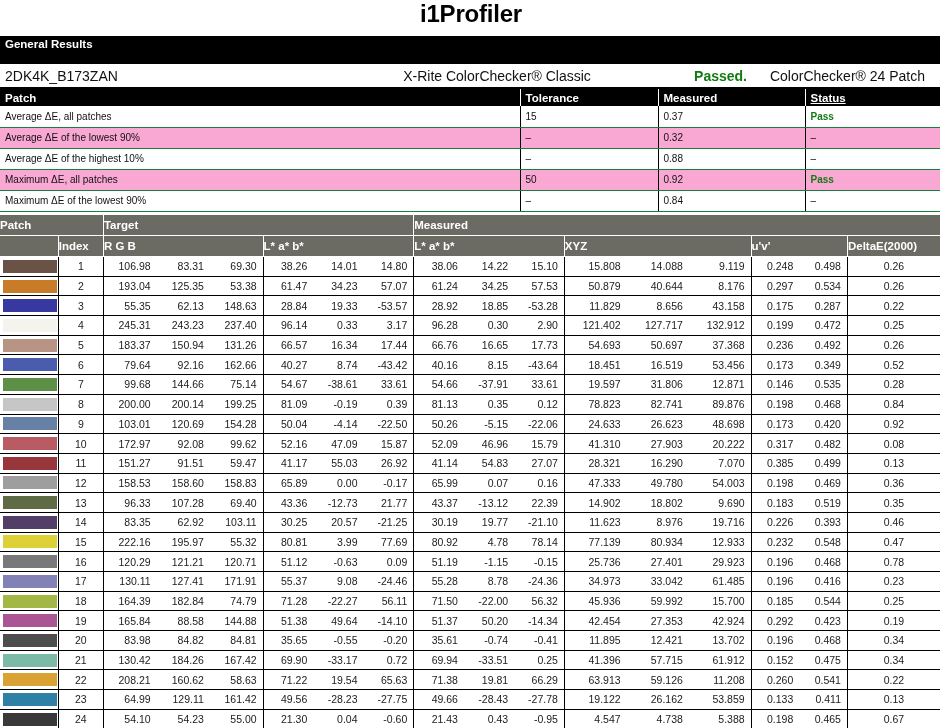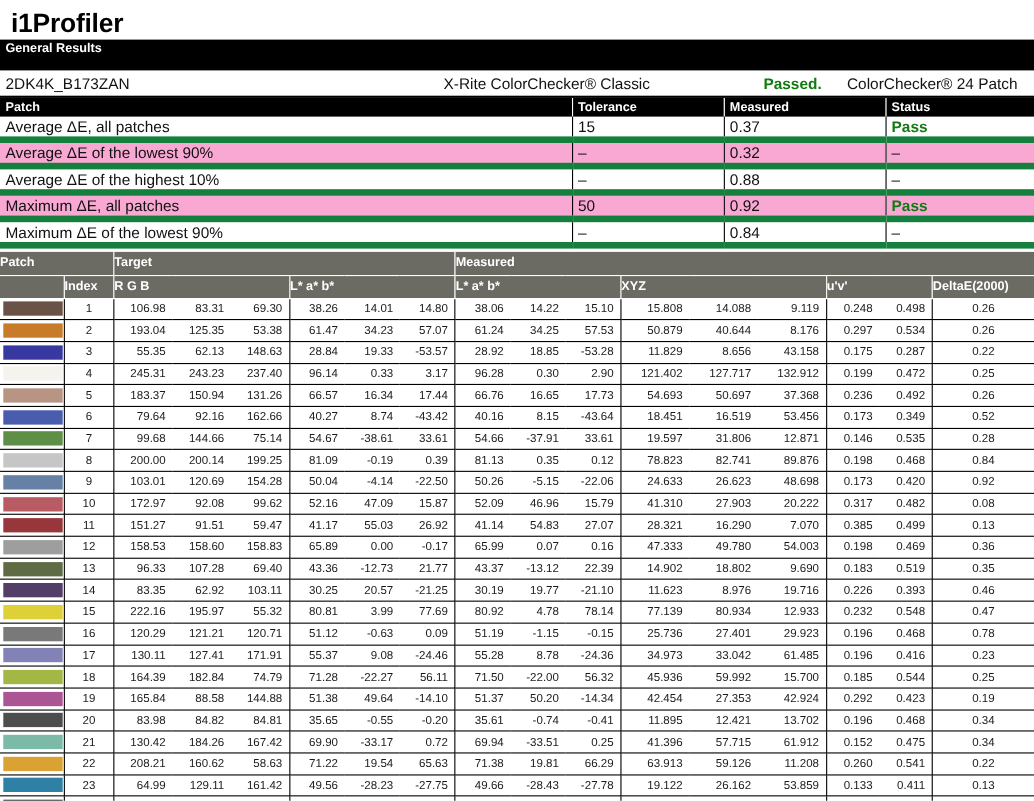--- a/index.html
+++ b/index.html
@@ -13,23 +13,24 @@
   #page {
     width: 940px; height: 728px;
     position: relative;
     background: #fff;
   }
 
   
   .titlebar {
     height: 36px;
     display: flex;
-    align-items: flex-end;
+    align-items: center;
     justify-content: space-between;
     padding: 0 8px 0 10px;
+    flex-direction: column;
   }
   .app-title {
     font-size: 24px;
     font-weight: bold;
     color: #000;
     letter-spacing: -0.2px;
   }
   .report-title {
     font-size: 24px;
     font-weight: bold;
@@ -77,28 +78,28 @@
   table.gen th {
     background: #000;
     color: #fff;
     font-size: 11.5px;
     font-weight: bold;
     text-align: left;
     padding: 2px 0 2px 5px;
     height: 17px;
     border-right: 1px solid #ffffff;
   }
-  table.gen th:last-child { border-right: none; }
+  table.gen th:last-child { border-right: none; text-decoration: underline; }
   table.gen td {
     padding: 1px 0 1px 5px;
     height: 21px;
     color: #111;
     border-right: 1px solid #000;
-    border-bottom: 6px solid #15803d;
-    font-size: 14px;
+    border-bottom: 1px solid #15803d;
+    font-size: 10px;
     vertical-align: middle;
     white-space: nowrap;
     overflow: hidden;
   }
   table.gen td:last-child { border-right: none; }
   table.gen tr.alt td { background: #f9a8d4; }
   table.gen td.pass { color: #127a12; font-weight: bold; }
 
   
   table.patch {

